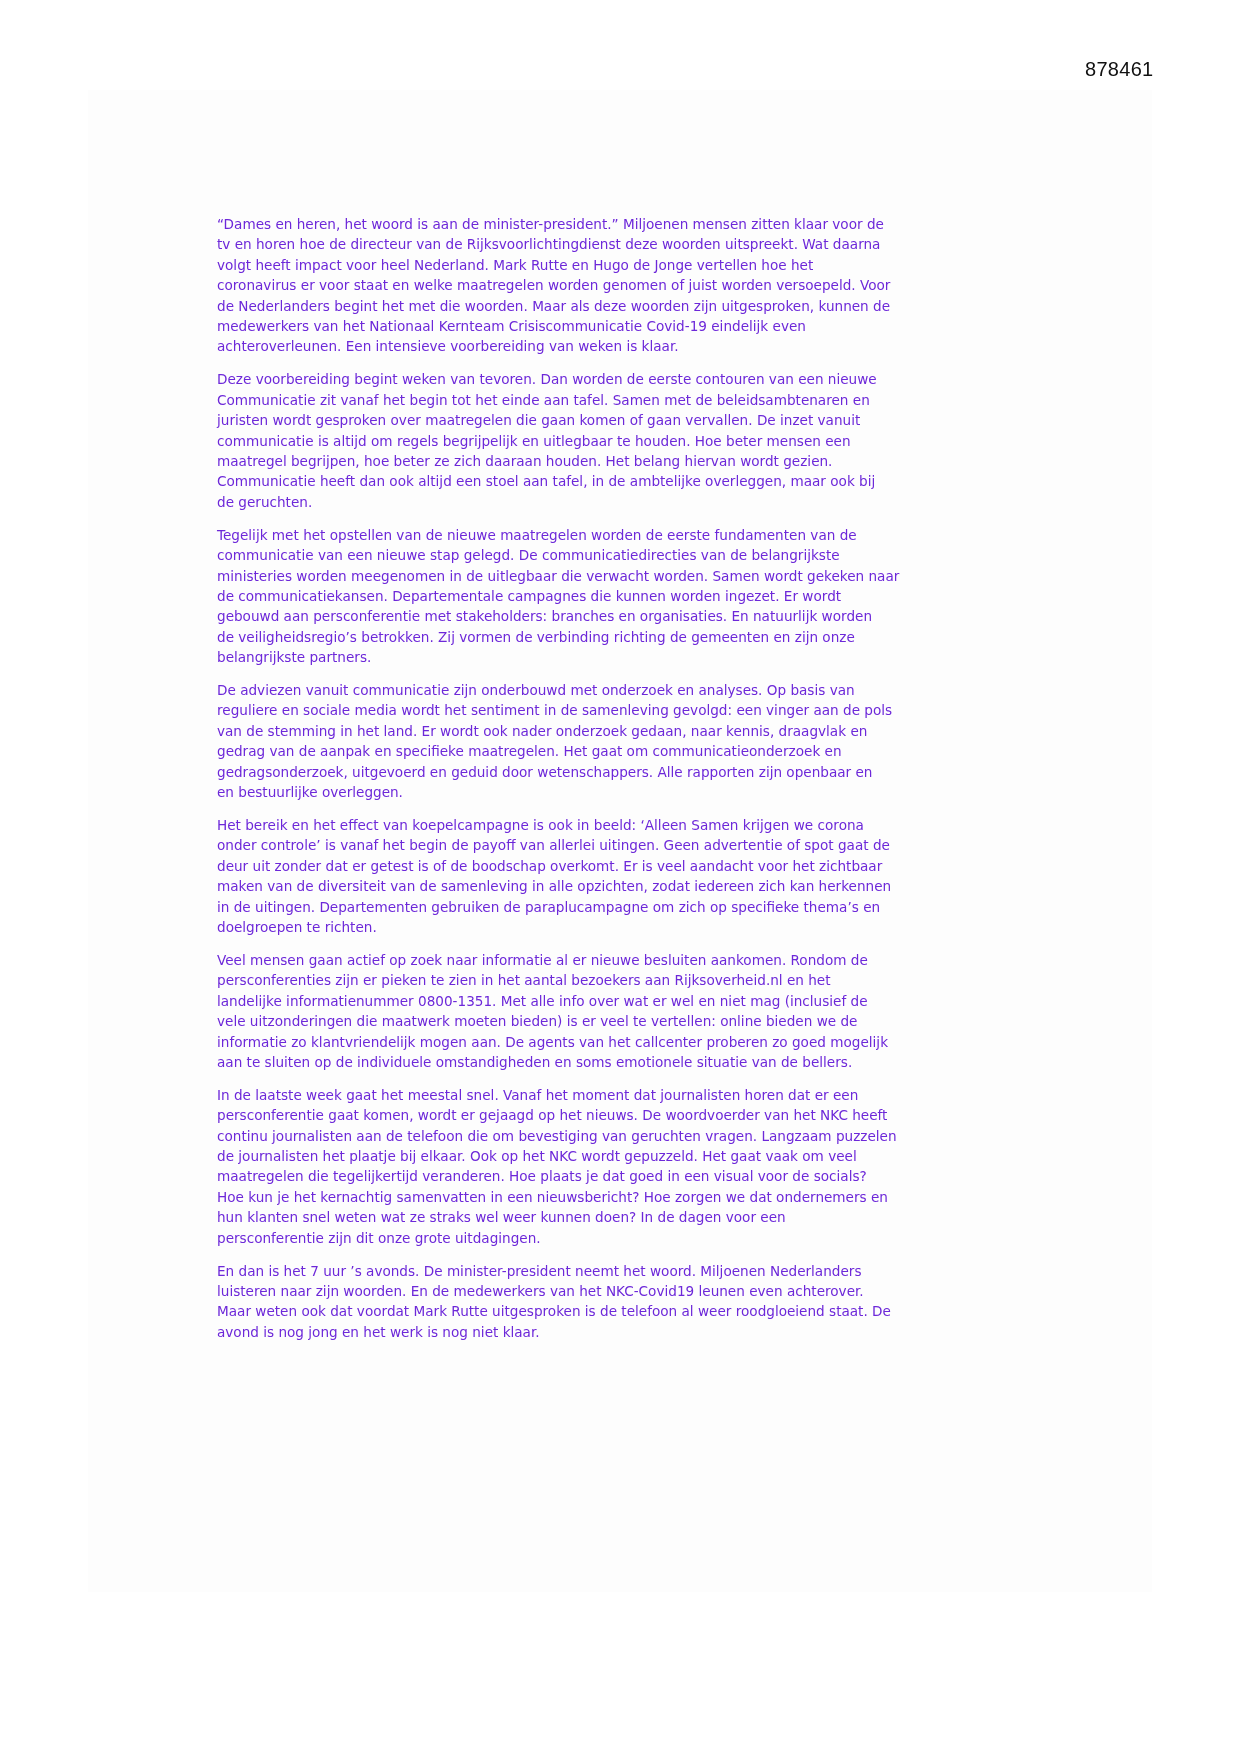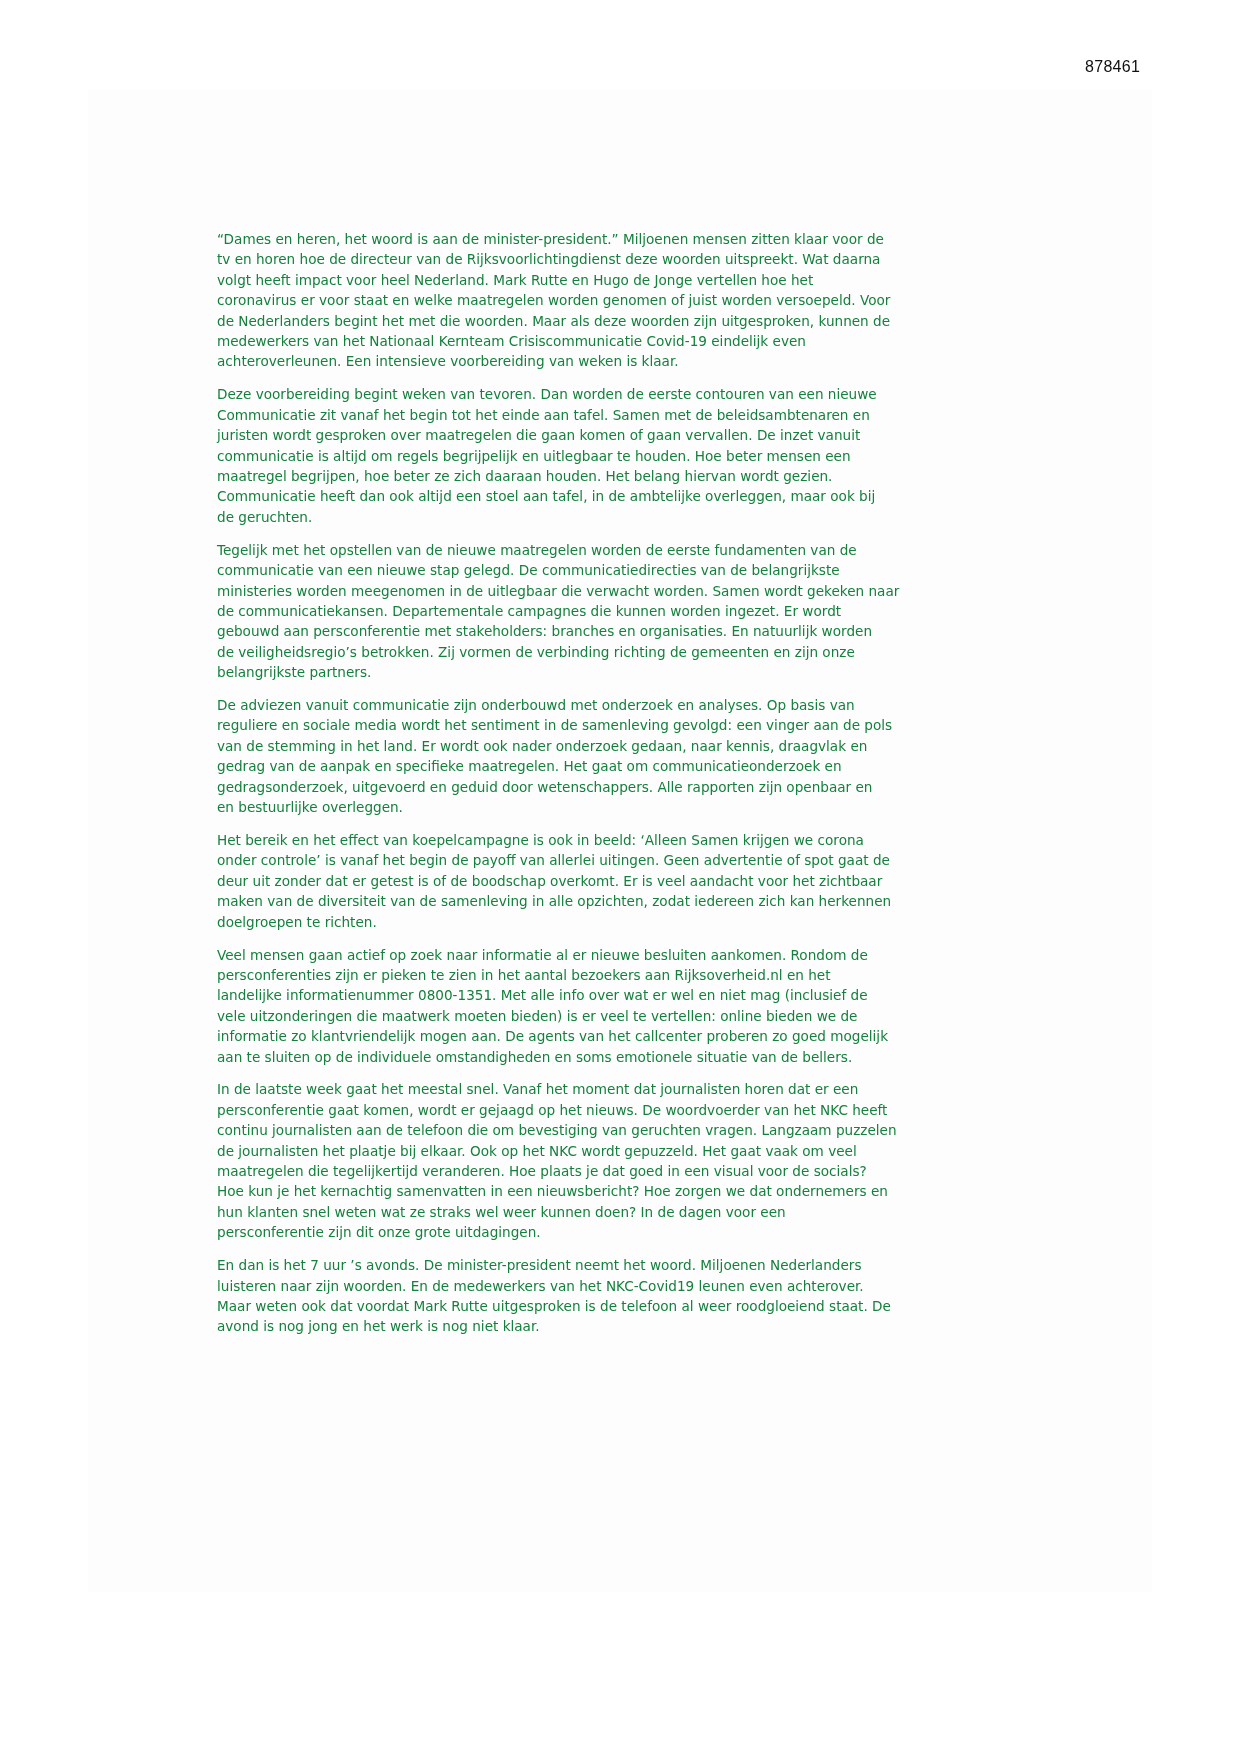--- a/index.html
+++ b/index.html
@@ -1,28 +1,28 @@
 <!DOCTYPE html>
 <html><head>
   <meta charset="utf-8">
   <style>
     html, body { margin: 0; padding: 0; background: #ffffff; }
     body { width: 1241px; height: 1754px; position: relative; overflow: hidden; }
     .doc-id {
       position: absolute; top: 58px; left: 1085px;
-      font-family: "Liberation Sans", sans-serif; font-size: 16px; color: #111;
+      font-family: "Liberation Sans", sans-serif; font-size: 20px; color: #111;
       letter-spacing: 0.3px;
     }
     .page-scan {
       position: absolute; left: 88px; top: 90px; width: 1064px; height: 1502px;
       background: #fdfdfd;
     }
     .body-text {
-      position: absolute; left: 217px; top: 229px; width: 830px;
-      font-family: "DejaVu Sans", sans-serif; font-size: 13.6px; color: #15803d;
+      position: absolute; left: 217px; top: 214px; width: 830px;
+      font-family: "DejaVu Sans", sans-serif; font-size: 13.6px; color: #6d28d9;
       line-height: 20.4px;
     }
     .para { margin: 0 0 12.5px 0; }
     .line { display: block; white-space: nowrap; }
   </style>
 </head>
 <body>
 
 <div class="page-scan"></div>
 <div class="doc-id">878461</div>
@@ -61,20 +61,21 @@
     <span class="line">van de stemming in het land. Er wordt ook nader onderzoek gedaan, naar kennis, draagvlak en</span>
     <span class="line">gedrag van de aanpak en specifieke maatregelen. Het gaat om communicatieonderzoek en</span>
     <span class="line">gedragsonderzoek, uitgevoerd en geduid door wetenschappers. Alle rapporten zijn openbaar en</span>
     <span class="line">en bestuurlijke overleggen.</span>
   </p>
   <p class="para">
     <span class="line">Het bereik en het effect van koepelcampagne is ook in beeld: ‘Alleen Samen krijgen we corona</span>
     <span class="line">onder controle’ is vanaf het begin de payoff van allerlei uitingen. Geen advertentie of spot gaat de</span>
     <span class="line">deur uit zonder dat er getest is of de boodschap overkomt. Er is veel aandacht voor het zichtbaar</span>
     <span class="line">maken van de diversiteit van de samenleving in alle opzichten, zodat iedereen zich kan herkennen</span>
+    <span class="line">in de uitingen. Departementen gebruiken de paraplucampagne om zich op specifieke thema’s en</span>
     <span class="line">doelgroepen te richten.</span>
   </p>
   <p class="para">
     <span class="line">Veel mensen gaan actief op zoek naar informatie al er nieuwe besluiten aankomen. Rondom de</span>
     <span class="line">persconferenties zijn er pieken te zien in het aantal bezoekers aan Rijksoverheid.nl en het</span>
     <span class="line">landelijke informatienummer 0800-1351. Met alle info over wat er wel en niet mag (inclusief de</span>
     <span class="line">vele uitzonderingen die maatwerk moeten bieden) is er veel te vertellen: online bieden we de</span>
     <span class="line">informatie zo klantvriendelijk mogen aan. De agents van het callcenter proberen zo goed mogelijk</span>
     <span class="line">aan te sluiten op de individuele omstandigheden en soms emotionele situatie van de bellers.</span>
   </p>

